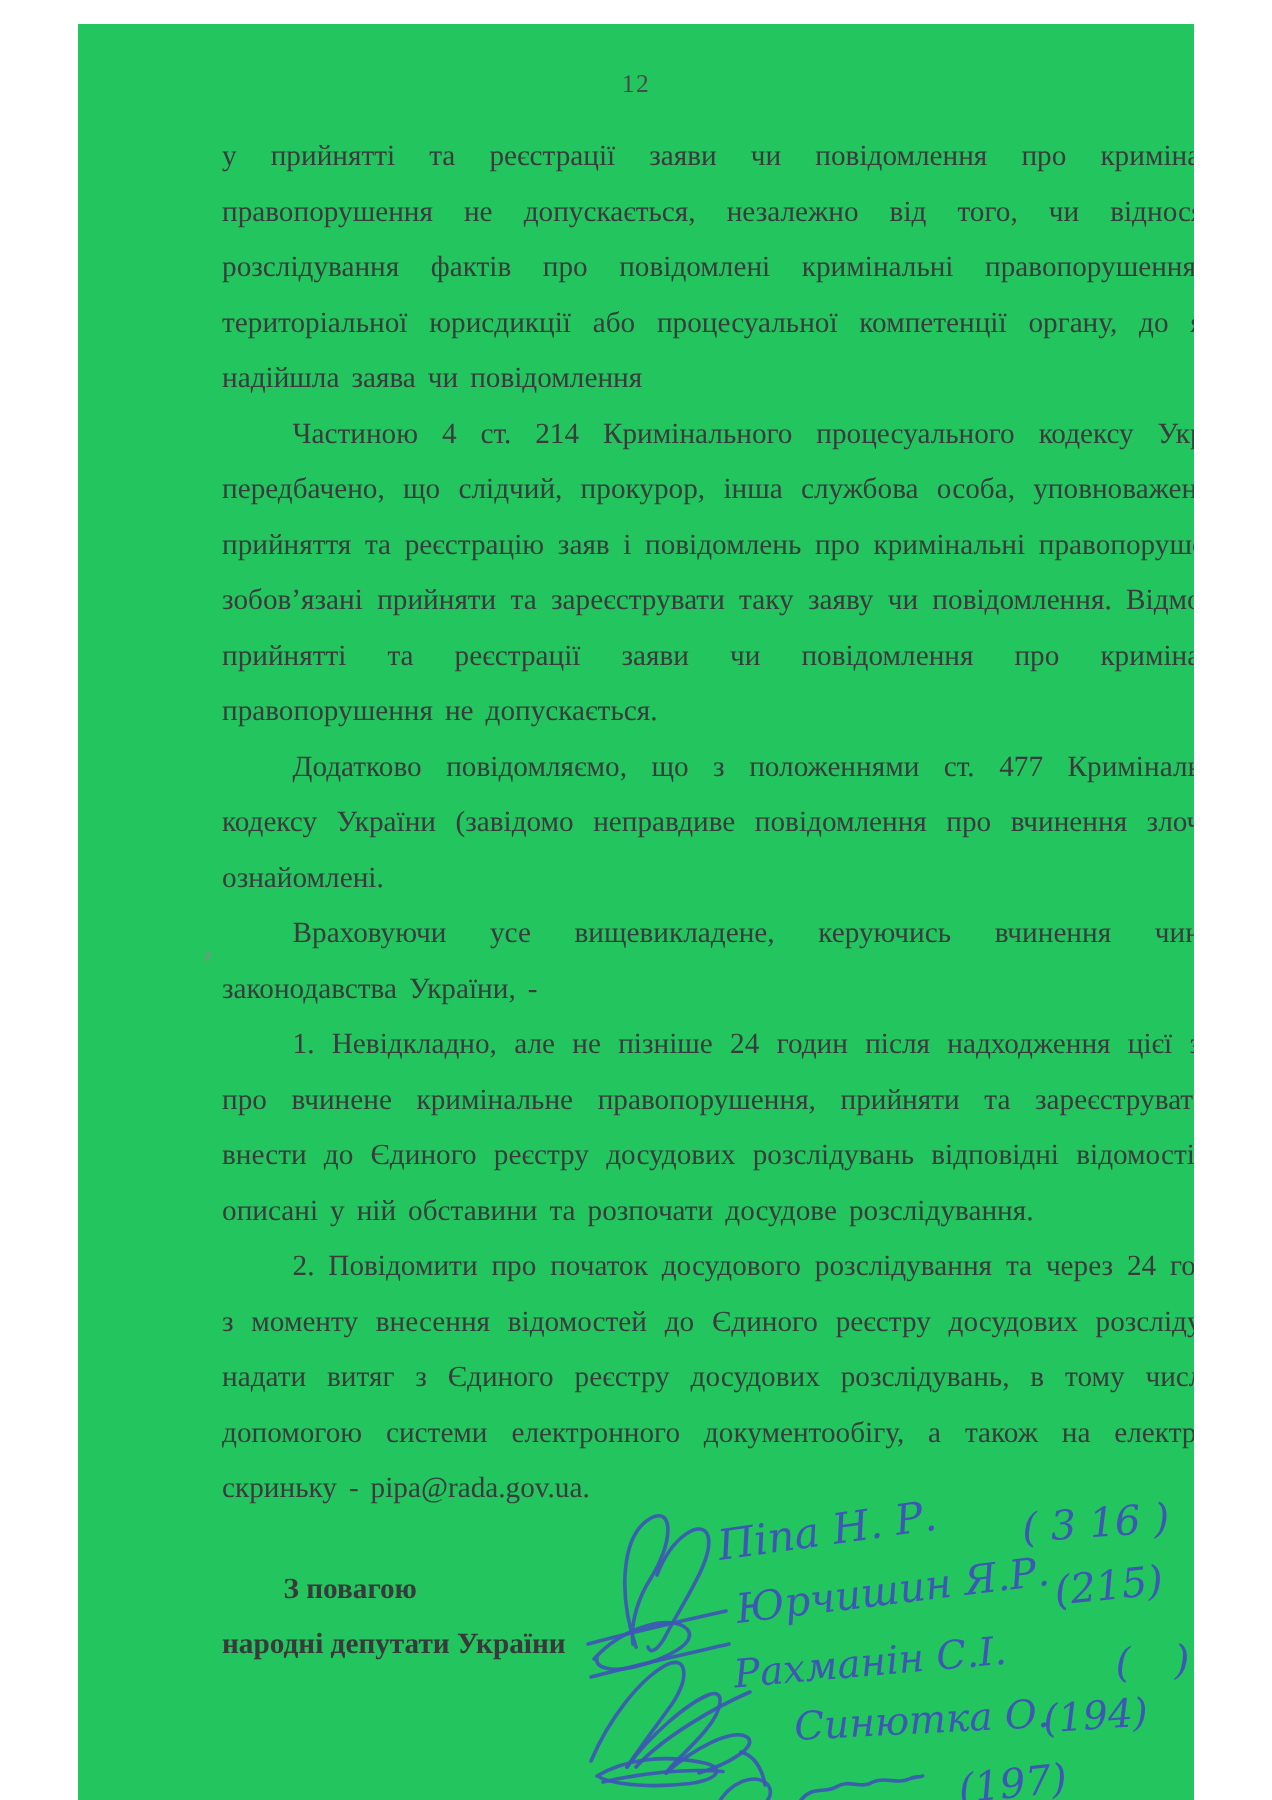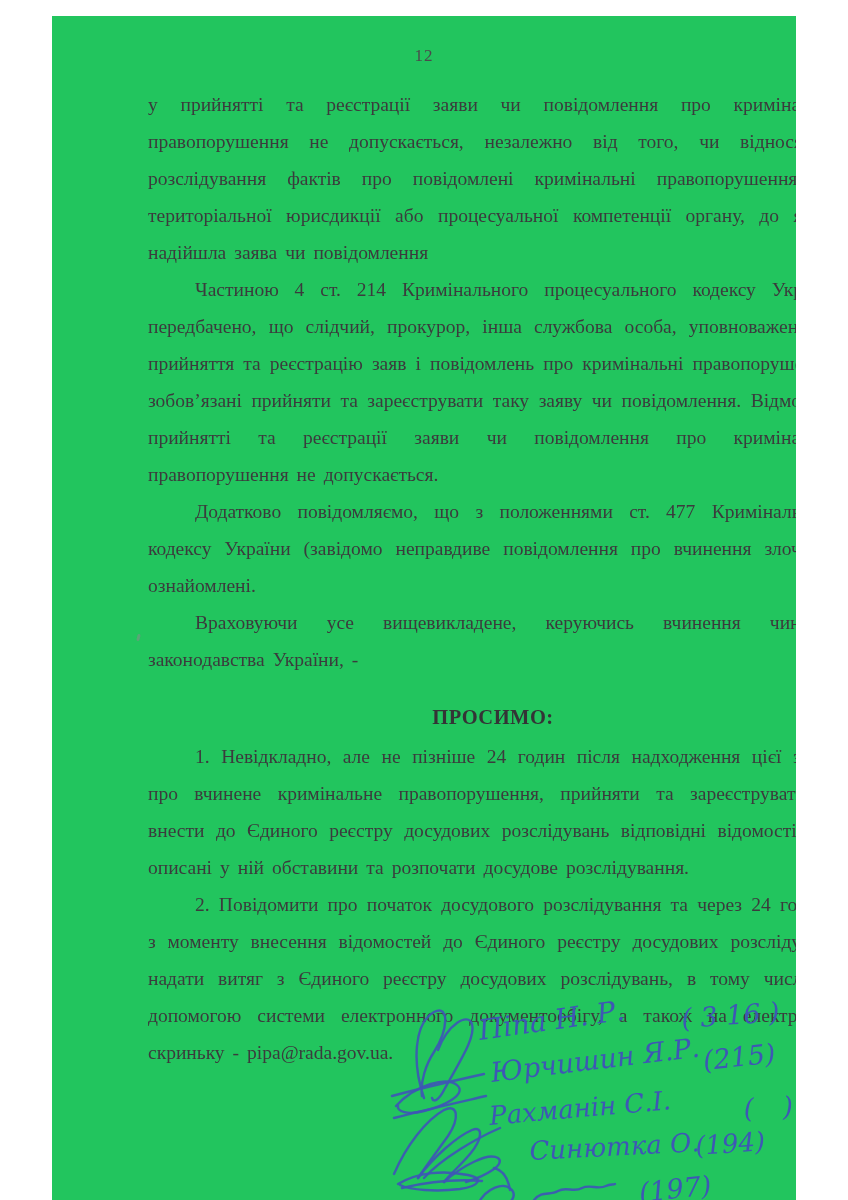--- a/index.html
+++ b/index.html
@@ -103,25 +103,28 @@
 <div class="page">
 
   <div class="page-number">12</div>
 
   <div class="doc-body">
     <p class="para">у прийнятті та реєстрації заяви чи повідомлення про кримінальне правопорушення не допускається, незалежно від того, чи відносяться розслідування фактів про повідомлені кримінальні правопорушення до територіальної юрисдикції або процесуальної компетенції органу, до якого надійшла заява чи повідомлення</p>
     <p class="para indent">Частиною 4 ст. 214 Кримінального процесуального кодексу України передбачено, що слідчий, прокурор, інша службова особа, уповноважена на прийняття та реєстрацію заяв і повідомлень про кримінальні правопорушення, зобов’язані прийняти та зареєструвати таку заяву чи повідомлення. Відмова у прийнятті та реєстрації заяви чи повідомлення про кримінальне правопорушення не допускається.</p>
     <p class="para indent">Додатково повідомляємо, що з положеннями ст. 477 Кримінального кодексу України (завідомо неправдиве повідомлення про вчинення злочину) ознайомлені.</p>
     <p class="para indent">Враховуючи усе вищевикладене, керуючись вчинення чинного законодавства України, -</p>
 
-    <h2 class="heading">ПРОСИМО:</h2>
 
     <p class="para indent">1. Невідкладно, але не пізніше 24 годин після надходження цієї заяви про вчинене кримінальне правопорушення, прийняти та зареєструвати її, внести до Єдиного реєстру досудових розслідувань відповідні відомості про описані у ній обставини та розпочати досудове розслідування.</p>
     <p class="para indent">2. Повідомити про початок досудового розслідування та через 24 години з моменту внесення відомостей до Єдиного реєстру досудових розслідувань надати витяг з Єдиного реєстру досудових розслідувань, в тому числі за допомогою системи електронного документообігу, а також на електронну скриньку - pipa@rada.gov.ua.</p>
 
+    <div class="closing">
+      <p class="line1">З повагою</p>
+      <p class="line2">народні депутати України</p>
+    </div>
   </div>
 
   <div class="artifact"></div>
 
   <svg class="signatures" viewBox="0 0 500 238" xmlns="http://www.w3.org/2000/svg">
 
     <path class="sig-stroke" d="M42,120 C30,85 32,45 52,34 C68,26 66,52 52,74 C44,86 38,104 40,118"></path>
     <path class="sig-stroke" d="M56,72 C66,46 86,34 90,46 C94,60 76,86 62,112 C58,120 52,126 50,120"></path>
     <path class="sig-stroke" d="M14,128 C34,106 66,98 76,108 C84,117 62,128 42,133 C26,137 14,134 16,127"></path>
     <path class="sig-stroke" d="M10,118 C40,110 75,102 102,96"></path>

